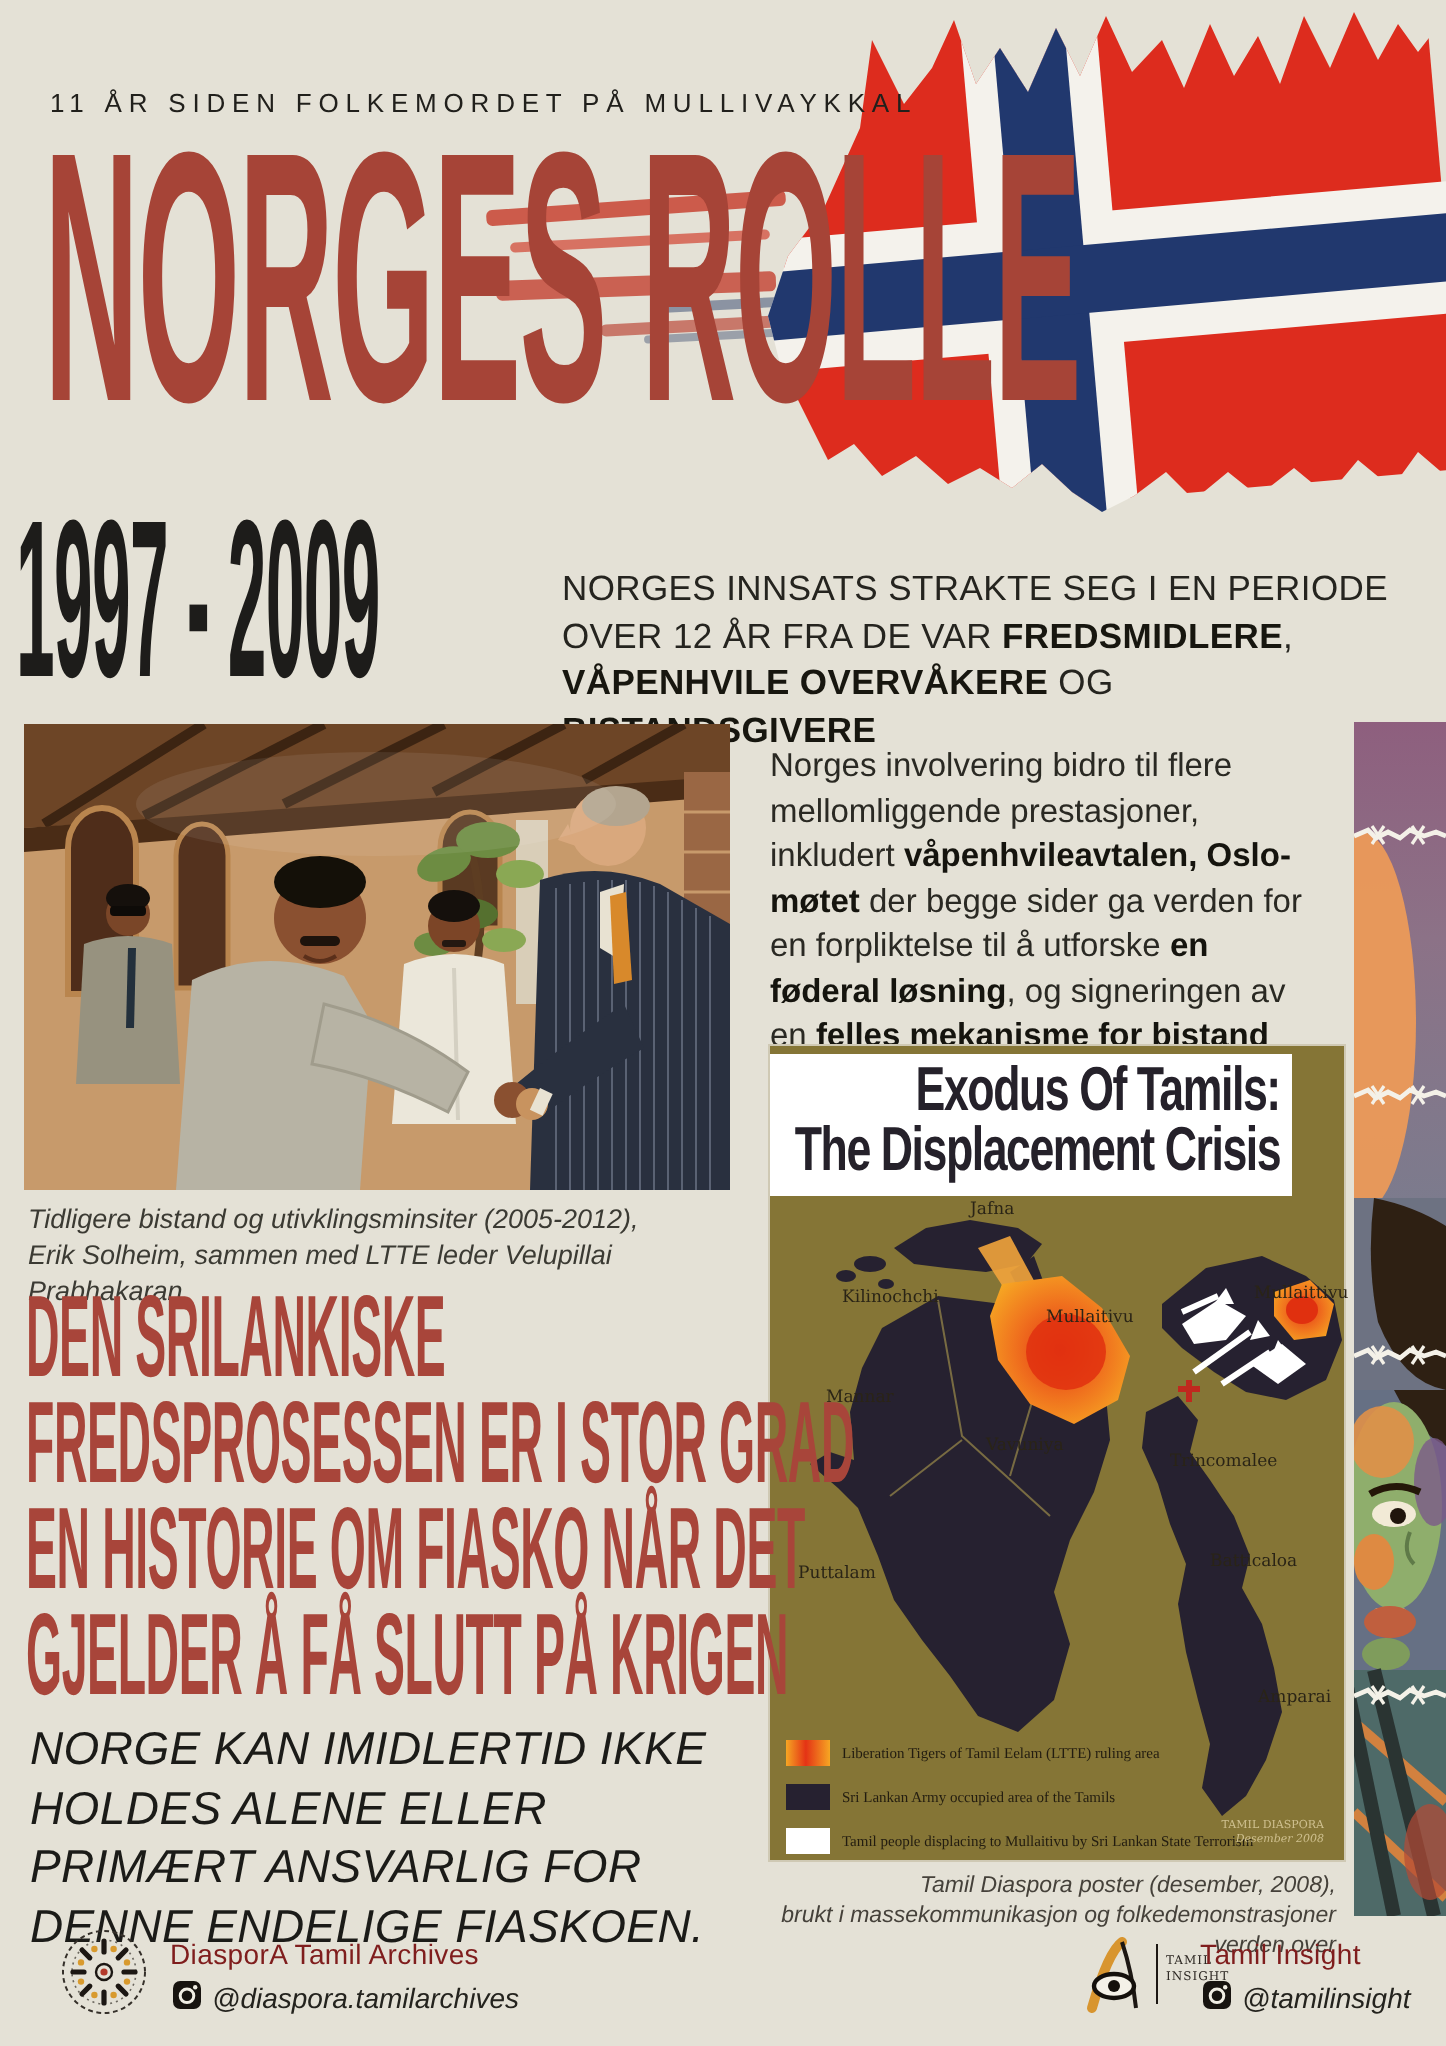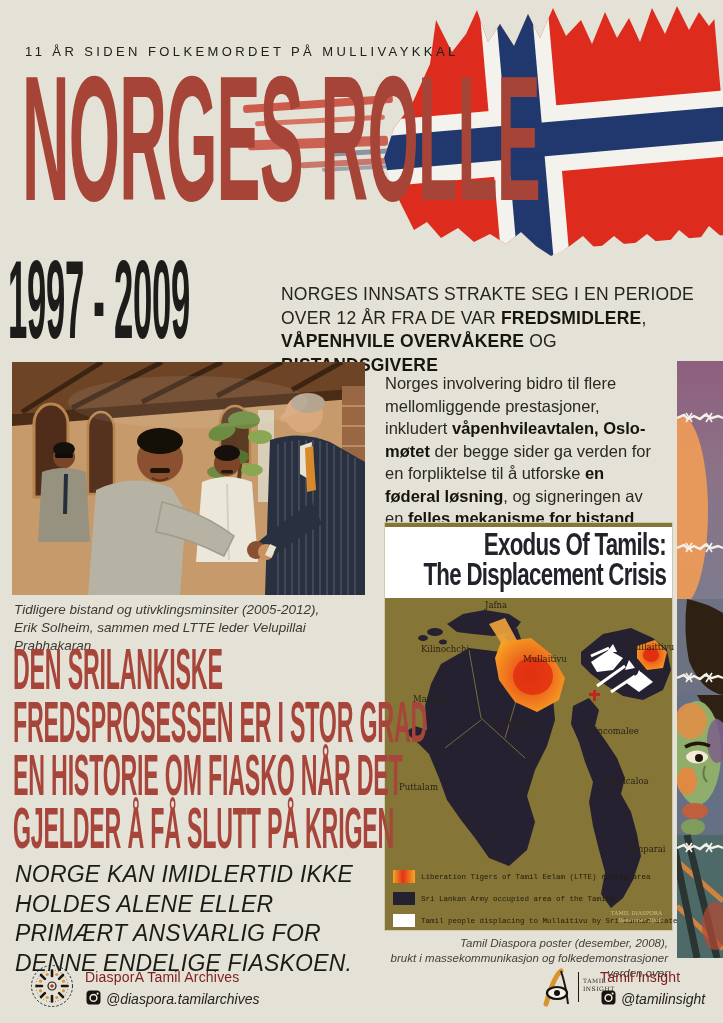--- a/index.html
+++ b/index.html
@@ -24,32 +24,32 @@
   .photo{left:12px;top:362px;width:353px;height:233px;}
   .photo-caption{left:14px;top:601px;width:360px;font-size:13.5px;font-style:italic;line-height:18px;color:#3b3a33;}
   .headline{left:13px;top:642px;z-index:3;color:#a8453a;font-weight:bold;font-size:58px;line-height:53px;white-space:nowrap;}
   .headline .hl{transform:scaleX(0.40);transform-origin:left top;letter-spacing:-0.5px;}
   .statement{left:15px;top:860px;width:372px;font-size:23px;font-style:italic;line-height:29.5px;color:#1b1b18;letter-spacing:0.2px;}
 
   
   .paragraph{left:385px;top:372px;width:276px;font-size:16.5px;line-height:22.5px;color:#2a2923;}
   .paragraph b{color:#15140e;}
   .poster{left:385px;top:523px;width:287px;height:407px;background:#857536;box-shadow:0 0 0 1px #cfc9b4;}
-  .poster-header{position:absolute;left:0;top:4px;width:287px;height:71px;background:#ffffff;}
+  .poster-header{position:absolute;left:0;top:4px;width:261px;height:71px;background:#ffffff;}
   .poster-title{position:absolute;right:6px;font-weight:bold;color:#25212a;font-size:31px;line-height:30px;white-space:nowrap;text-align:right;}
   .poster-title .cond{display:inline-block;transform:scaleX(0.72);transform-origin:right top;letter-spacing:-1px;}
   .pt1{top:3px;} .pt2{top:33px;}
   .poster-body{position:absolute;left:0;top:75px;width:287px;height:332px;}
   .map-label{position:absolute;font-family:"DejaVu Serif",serif;font-size:8.5px;color:#2a2416;white-space:nowrap;}
   .legend-row{position:absolute;left:8px;display:flex;align-items:center;gap:6px;}
   .legend-swatch{width:22px;height:13px;flex:0 0 auto;}
   .sw-ltte{background:linear-gradient(90deg,#f6a623,#e43315 45%,#f6a623);}
   .sw-army{background:#262130;}
   .sw-white{background:#ffffff;}
-  .legend-label{font-family:Liberation Mono, monospace;font-size:7.5px;color:#221c10;white-space:nowrap;}
+  .legend-label{font-family:Liberation Serif, serif;font-size:7.5px;color:#221c10;white-space:nowrap;}
   .map-credit{position:absolute;right:10px;bottom:6px;text-align:right;color:#cfc08f;font-size:5.5px;line-height:7px;font-family:"DejaVu Serif",serif;}
   .map-credit .c2{font-style:italic;}
   .map-caption{left:380px;top:936px;width:288px;text-align:right;font-size:11.5px;font-style:italic;line-height:15px;color:#45413a;}
 
   
   .strip{left:677px;top:361px;}
 
   
   .f-name{font-size:14px;color:#7f1d1d;letter-spacing:0.2px;text-align:right;}
   .f-handle{font-size:14px;font-style:italic;color:#24231e;}

